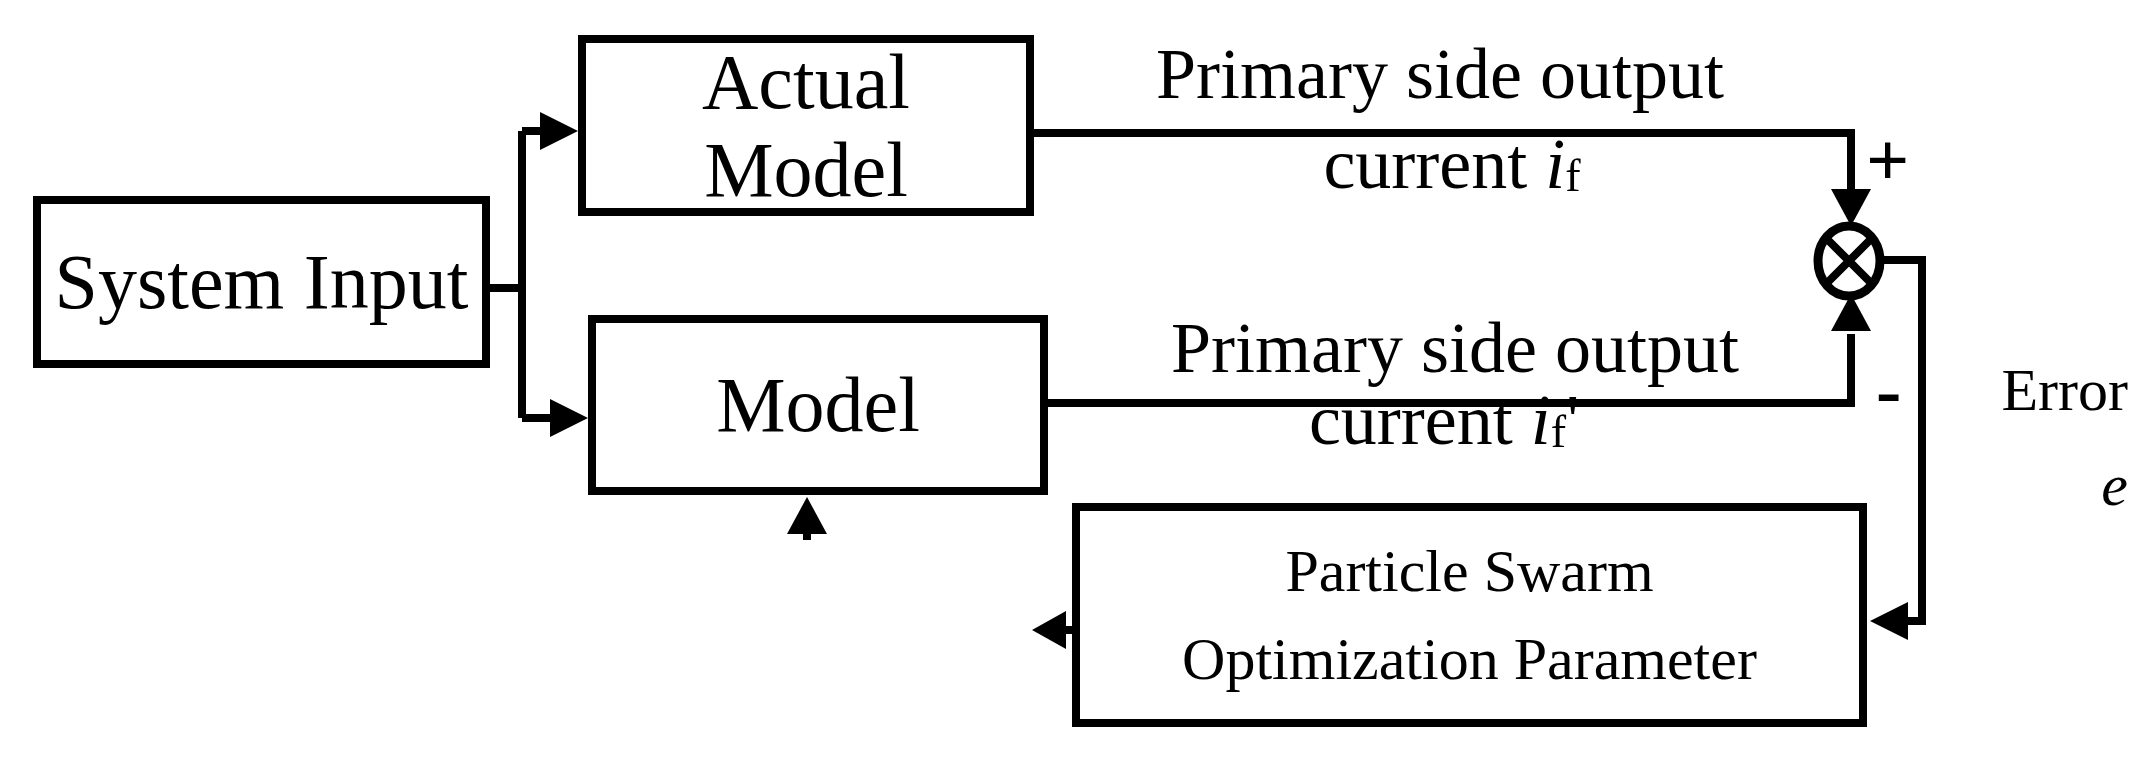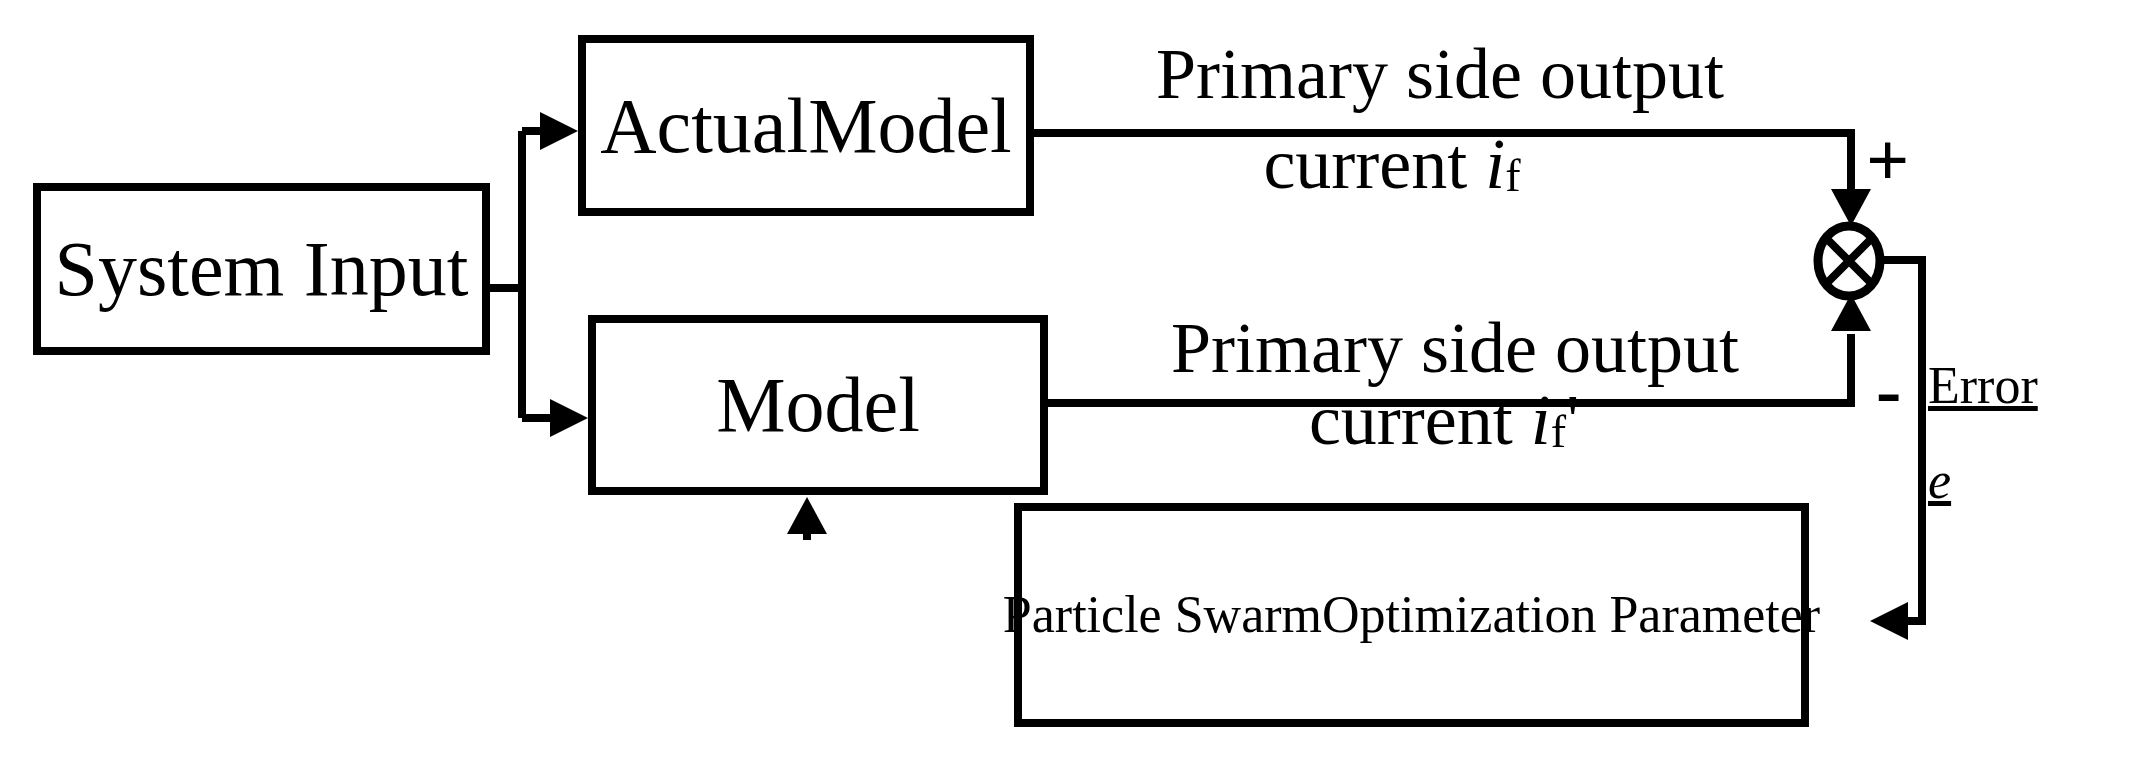--- a/index.html
+++ b/index.html
@@ -16,67 +16,67 @@
     position: absolute;
     left: 0; top: 0;
     width: 2131px; height: 763px;
   }
   .box {
     position: absolute;
     box-sizing: border-box;
     border: 8px solid #000000;
     background: #ffffff;
     display: flex;
+    flex-direction: column;
     align-items: center;
     justify-content: center;
     text-align: center;
     font-size: 78px;
     line-height: 88px;
     white-space: nowrap;
   }
-  .box-system-input        { left: 33px;   top: 183px; width: 457px; height: 172px; }
+  .box-system-input        { left: 33px;   top: 196px; width: 457px; height: 172px; }
   .box-actual-model        { left: 578px;  top: 35px;  width: 456px; height: 181px; }
   .box-mathematical-model  { left: 588px;  top: 315px; width: 460px; height: 180px; }
   .box-updated-parameter   { left: 606px;  top: 540px; width: 424px; height: 183px; }
-  .box-pso                 { left: 1014px; top: 503px; width: 795px; height: 224px; font-size: 52px; }
+  .box-pso                 { left: 1072px; top: 503px; width: 795px; height: 224px; font-size: 60px; }
   .siglabel {
     position: absolute;
     width: 800px;
     text-align: center;
     font-size: 72px;
     line-height: 1;
     white-space: nowrap;
   }
   .lab-a1 { left: 1040px; top: 38px;  }
-  .lab-a2 { left: 992px; top: 128px; }
+  .lab-a2 { left: 1052px; top: 128px; }
   .lab-b1 { left: 1055px; top: 312px; }
   .lab-b2 { left: 1044px; top: 384px; }
   .sub-f {
     font-size: 0.64em;
     vertical-align: -0.06em;
     font-style: normal;
   }
   .sym-i { font-style: italic; }
   .sign {
     position: absolute;
     font-size: 76px;
     font-weight: bold;
     line-height: 1;
   }
   .sign-plus  { left: 1866px; top: 122px; }
   .sign-minus { left: 1876px; top: 352px; }
   .err-label {
     position: absolute;
     left: 1928px;
     width: 200px;
-    text-align: left;
-    font-size: 52px;
+    text-align: right;
+    font-size: 60px;
     line-height: 1;
     white-space: nowrap;
-    text-decoration: underline;
   }
   .err-word   { top: 360px; }
   .err-symbol { top: 455px; font-style: italic; }
 </style>
 </head>
 <body>
 
 <div id="figure">
 
   <svg id="wires" viewBox="0 0 2131 763" xmlns="http://www.w3.org/2000/svg">

